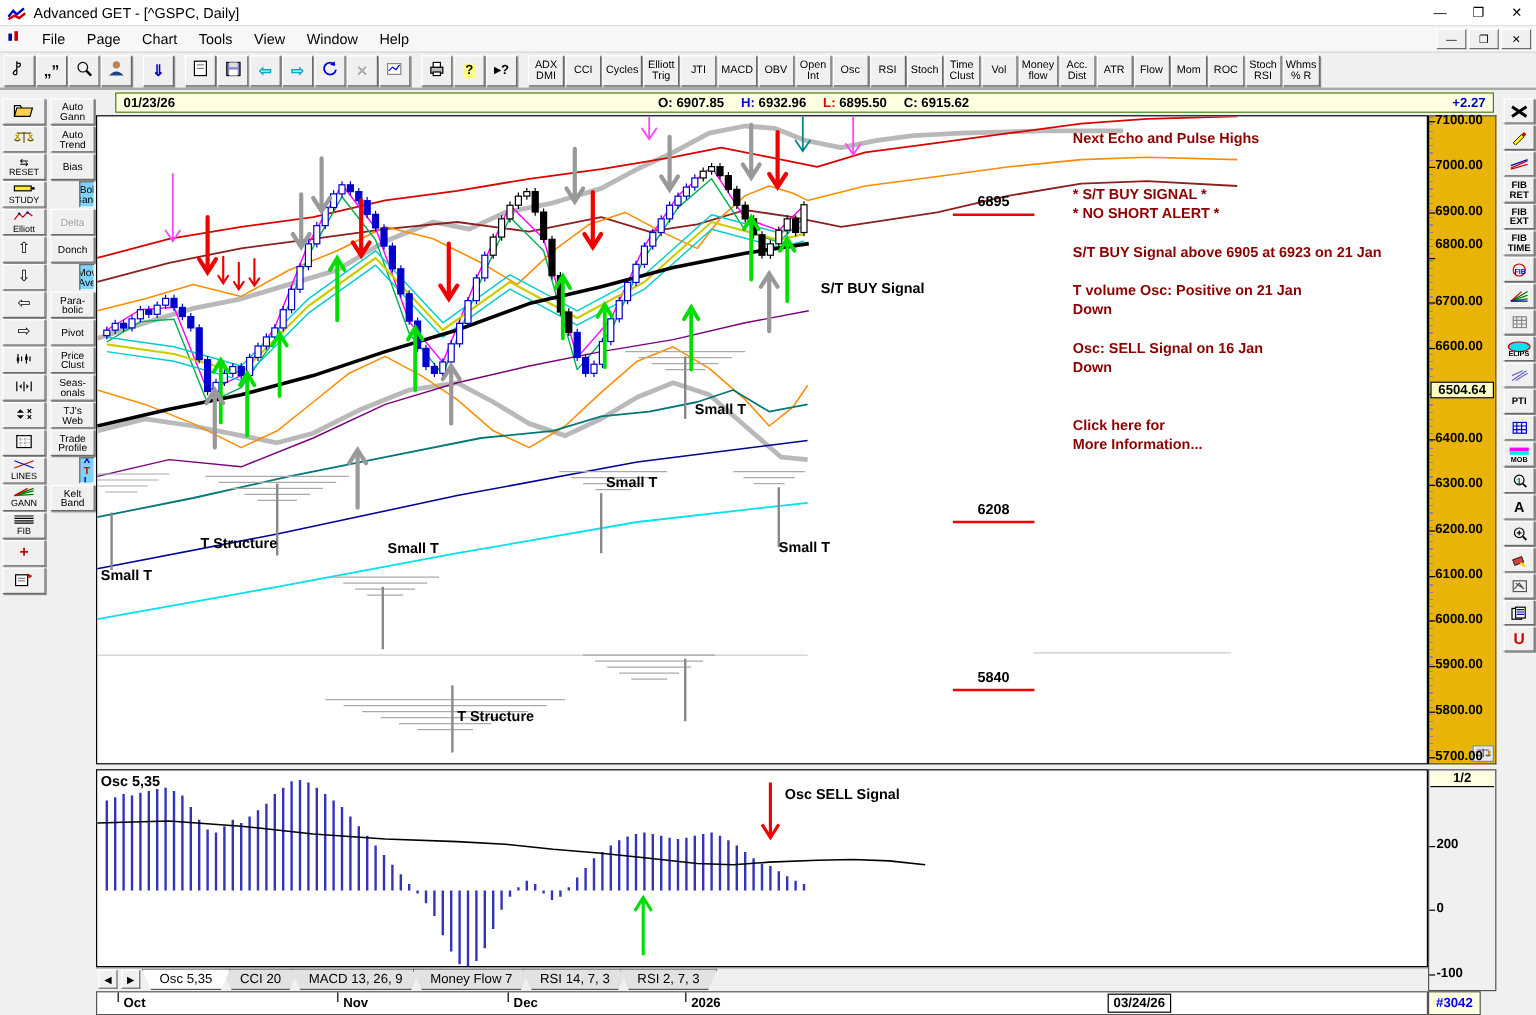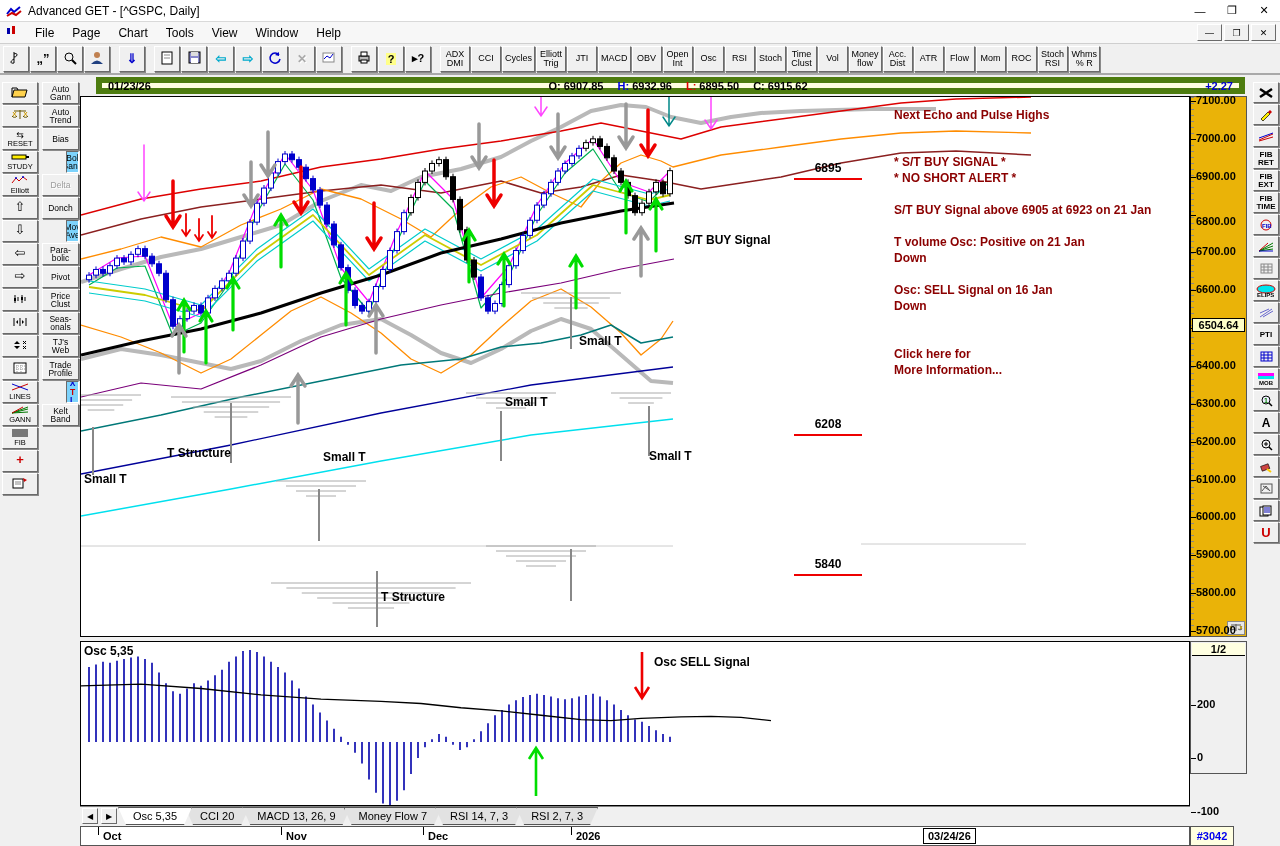--- a/index.html
+++ b/index.html
@@ -14,42 +14,42 @@
   .menu-item{padding:2px 9px;color:#000;}
   .mdi-ctrls{margin-left:auto;display:flex;margin-right:4px;}
   .mdi-btn{width:25px;height:17px;margin-left:2px;background:#f0f0f0;border:1px solid;border-color:#fff #6a6a6a #6a6a6a #fff;font-size:9px;display:flex;align-items:center;justify-content:center;}
   .toolbar{position:absolute;left:0;top:44px;width:1280px;height:31px;background:#f0f0f0;border-bottom:2px solid #a9a9a9;display:flex;align-items:center;padding-left:3px;}
   .tb-group{display:flex;margin-right:8px;}
   .tb-btn{min-width:26px;height:26px;margin-right:1px;background:#f0f0f0;border:1px solid;border-color:#ffffff #6a6a6a #6a6a6a #ffffff;box-shadow:1px 1px 0 #8a8a8a;display:flex;align-items:center;justify-content:center;font-size:11px;padding:0 2px;}
   .tb-txt{font-size:9px;line-height:9px;white-space:pre;text-align:center;min-width:30px;}
   .tb-btn.active{background:#fdfdf5;border-color:#6a6a6a #ffffff #ffffff #6a6a6a;box-shadow:none;}
   .tb-btn.disabled{color:#9a9a9a;text-shadow:1px 1px 0 #fff;}
   .interval .tb-btn{min-width:42px;}
-  .infobar{position:absolute;left:96px;top:77px;width:1149px;height:17px;background:#ffffe1;border:6px solid #4d7c0f;display:flex;align-items:center;font-size:11px;font-weight:bold;padding:0 6px;}
+  .infobar{position:absolute;left:96px;top:77px;width:1149px;height:17px;background:#ffffe1;border:1px solid #4d7c0f;display:flex;align-items:center;font-size:11px;font-weight:bold;padding:0 6px;}
   .infobar .ohlc{margin:0 auto;display:flex;gap:14px;}
   .lbl-h{color:#0000e0;} .lbl-l{color:#e00000;}
   .chg{color:#0000cc;}
   .sidebar{position:absolute;left:2px;top:82px;width:78px;bottom:0;}
   .sb-col1{position:absolute;left:0;top:0;width:36px;display:flex;flex-direction:column;}
   .sb-col2{position:absolute;left:40px;top:0;width:37px;display:flex;flex-direction:column;}
   .sb-btn{height:22px;margin-bottom:1px;background:#f0f0f0;border:1px solid;border-color:#ffffff #6a6a6a #6a6a6a #ffffff;box-shadow:1px 1px 0 #8a8a8a;display:flex;flex-direction:column;align-items:center;justify-content:center;font-size:8px;line-height:8px;overflow:hidden;}
   .sb-btn .cap{font-size:7.5px;line-height:7.5px;white-space:pre;text-align:center;}
   .sb-btn.study{font-size:8.5px;line-height:8.5px;white-space:pre;text-align:center;}
   .sb-btn.active{background:#7dd3fc;border-color:#6a6a6a #ffffff #ffffff #6a6a6a;box-shadow:none;margin-left:24px;}
   .sb-btn.disabled{color:#9a9a9a;text-shadow:1px 1px 0 #fff;}
   .rightbar{position:absolute;right:0px;top:82px;width:28px;display:flex;flex-direction:column;align-items:center;}
   .rb-btn{width:26px;height:21px;margin-bottom:1px;background:#f0f0f0;border:1px solid;border-color:#ffffff #6a6a6a #6a6a6a #ffffff;box-shadow:1px 1px 0 #8a8a8a;display:flex;align-items:center;justify-content:center;font-size:8px;line-height:8px;white-space:pre;text-align:center;font-weight:bold;}
   .plot{position:absolute;left:80px;top:96px;width:1110px;height:541px;background:#ffffff;border:1px solid #000;}
   .paxis{position:absolute;left:1190px;top:96px;width:57px;height:541px;background:#eab308;border:1px solid #555;border-left:1px solid #000;font-size:11px;font-weight:bold;}
   .paxis .tickline{position:absolute;left:0;top:0;bottom:0;width:3px;background:repeating-linear-gradient(#888 0 1px,transparent 1px 6px);}
   .p-lab{position:absolute;left:5px;}
   .p-cur{position:absolute;left:1px;width:53px;background:#ffffc8;border:1px solid #000;text-align:center;font-weight:bold;}
   .scales-mini{position:absolute;right:1px;bottom:1px;width:18px;height:14px;background:#e8e8e8;border:1px solid #888;display:flex;align-items:center;justify-content:center;}
   .oplot{position:absolute;left:80px;top:641px;width:1110px;height:165px;background:#fff;border:1px solid #000;}
-  .oaxis{position:absolute;left:1190px;top:641px;width:57px;height:133px;background:#f0f0f0;border:1px solid #555;font-size:11px;font-weight:bold;}
+  .oaxis{position:absolute;left:1190px;top:641px;width:57px;height:185px;background:#f0f0f0;border:1px solid #555;font-size:11px;font-weight:bold;}
   .o-page{position:absolute;left:1px;top:1px;width:53px;background:#ffffe1;border-bottom:1px solid #000;text-align:center;font-weight:bold;}
   .tabbar{position:absolute;left:80px;top:806px;width:1110px;height:20px;background:#f0f0f0;display:flex;align-items:flex-start;border-top:1px solid #808080;}
   .tab-scroll{width:16px;height:16px;margin:1px 1px 0 2px;background:#f0f0f0;border:1px solid;border-color:#fff #6a6a6a #6a6a6a #fff;font-size:8px;display:flex;align-items:center;justify-content:center;}
   .tab{height:18px;padding:2px 14px 0 14px;margin-left:-7px;font-size:11px;background:#e2e2e2;border:1px solid #555;clip-path:polygon(0 0,100% 0,calc(100% - 8px) 100%,8px 100%);}
   .tab.active{background:#ffffff;font-weight:normal;z-index:3;}
   .dateaxis{position:absolute;left:80px;top:826px;width:1110px;height:20px;background:#ffffff;border:1px solid #555;font-size:11px;font-weight:bold;}
   .d-lab{position:absolute;top:3px;}
   .d-tick{position:absolute;top:0;width:1px;height:8px;background:#000;}
   .d-box{position:absolute;top:1px;height:16px;border:1px solid #000;background:#fff;padding:1px 4px;}
   .barnum{position:absolute;left:1190px;top:826px;width:44px;height:20px;background:#ffffe1;border:1px solid #555;color:#0000ee;font-weight:bold;font-size:11px;text-align:center;padding-top:3px;}
@@ -734,21 +734,21 @@
           <path d="M1,3 L3,6 M3,3 L1,6 M11,3 L13,6 M13,3 L11,6" stroke="#aa8800" stroke-width="1"></path>
         </svg>
     </div>
   <div style="position: absolute; left: 0px; top: 4px; width: 5px; height: 1px; background: rgb(0, 0, 0);"></div>
       <div class="p-lab" style="top: -3px;">7100.00</div>
       <div style="position: absolute; left: 0px; top: 41.8571px; width: 5px; height: 1px; background: rgb(0, 0, 0);"></div>
       <div class="p-lab" style="top: 34.8571px;">7000.00</div>
       <div style="position: absolute; left: 0px; top: 79.7143px; width: 5px; height: 1px; background: rgb(0, 0, 0);"></div>
       <div class="p-lab" style="top: 72.7143px;">6900.00</div>
       <div style="position: absolute; left: 0px; top: 117.571px; width: 5px; height: 1px; background: rgb(0, 0, 0);"></div>
-      <div class="p-lab" style="top: 118px;">6800.00</div>
+      <div class="p-lab" style="top: 101px;">6800.00</div>
       <div style="position: absolute; left: 0px; top: 155.429px; width: 5px; height: 1px; background: rgb(0, 0, 0);"></div>
       <div class="p-lab" style="top: 148.429px;">6700.00</div>
       <div style="position: absolute; left: 0px; top: 193.286px; width: 5px; height: 1px; background: rgb(0, 0, 0);"></div>
       <div class="p-lab" style="top: 186.286px;">6600.00</div>
       <div style="position: absolute; left: 0px; top: 231.143px; width: 5px; height: 1px; background: rgb(0, 0, 0);"></div>
       <div class="p-lab" style="top: 224.143px;">6500.00</div>
       <div style="position: absolute; left: 0px; top: 269px; width: 5px; height: 1px; background: rgb(0, 0, 0);"></div>
       <div class="p-lab" style="top: 262px;">6400.00</div>
       <div style="position: absolute; left: 0px; top: 306.857px; width: 5px; height: 1px; background: rgb(0, 0, 0);"></div>
       <div class="p-lab" style="top: 299.857px;">6300.00</div>

